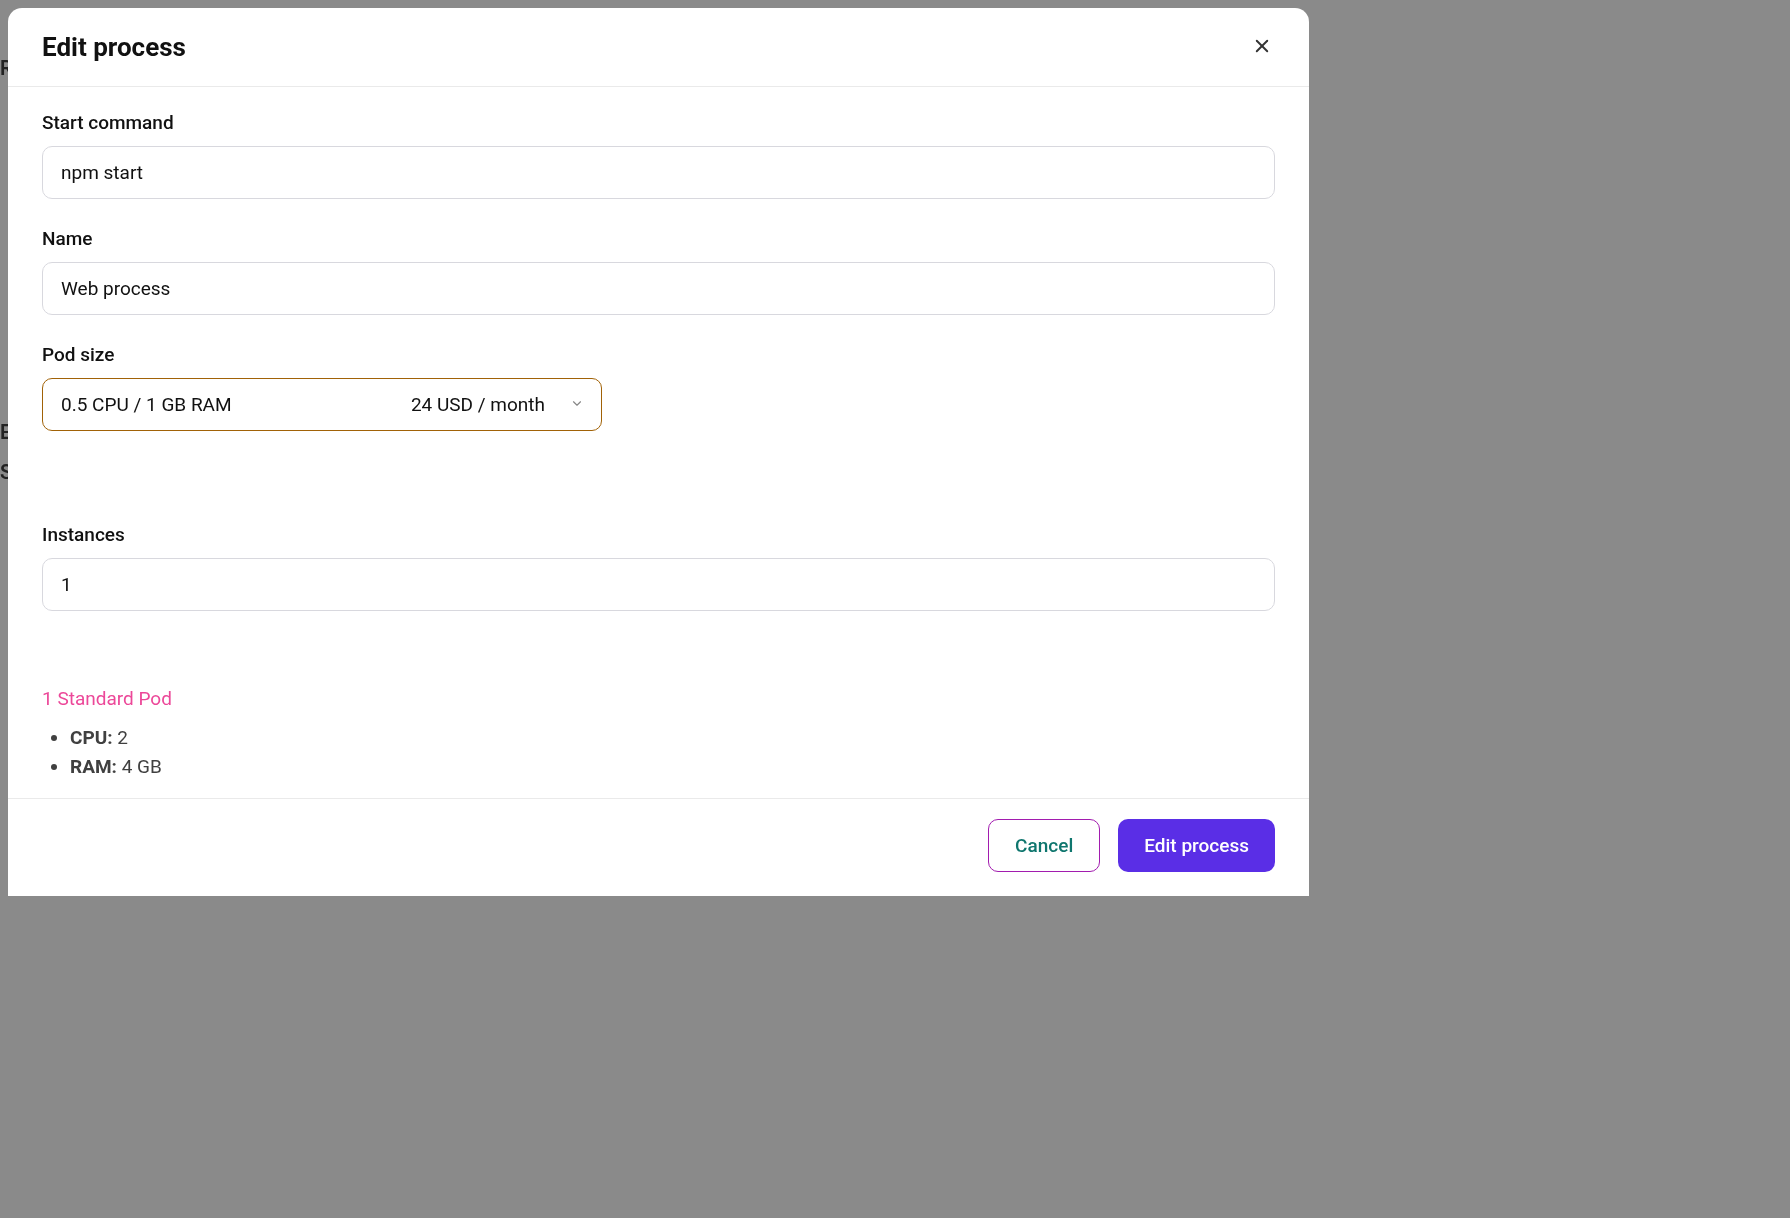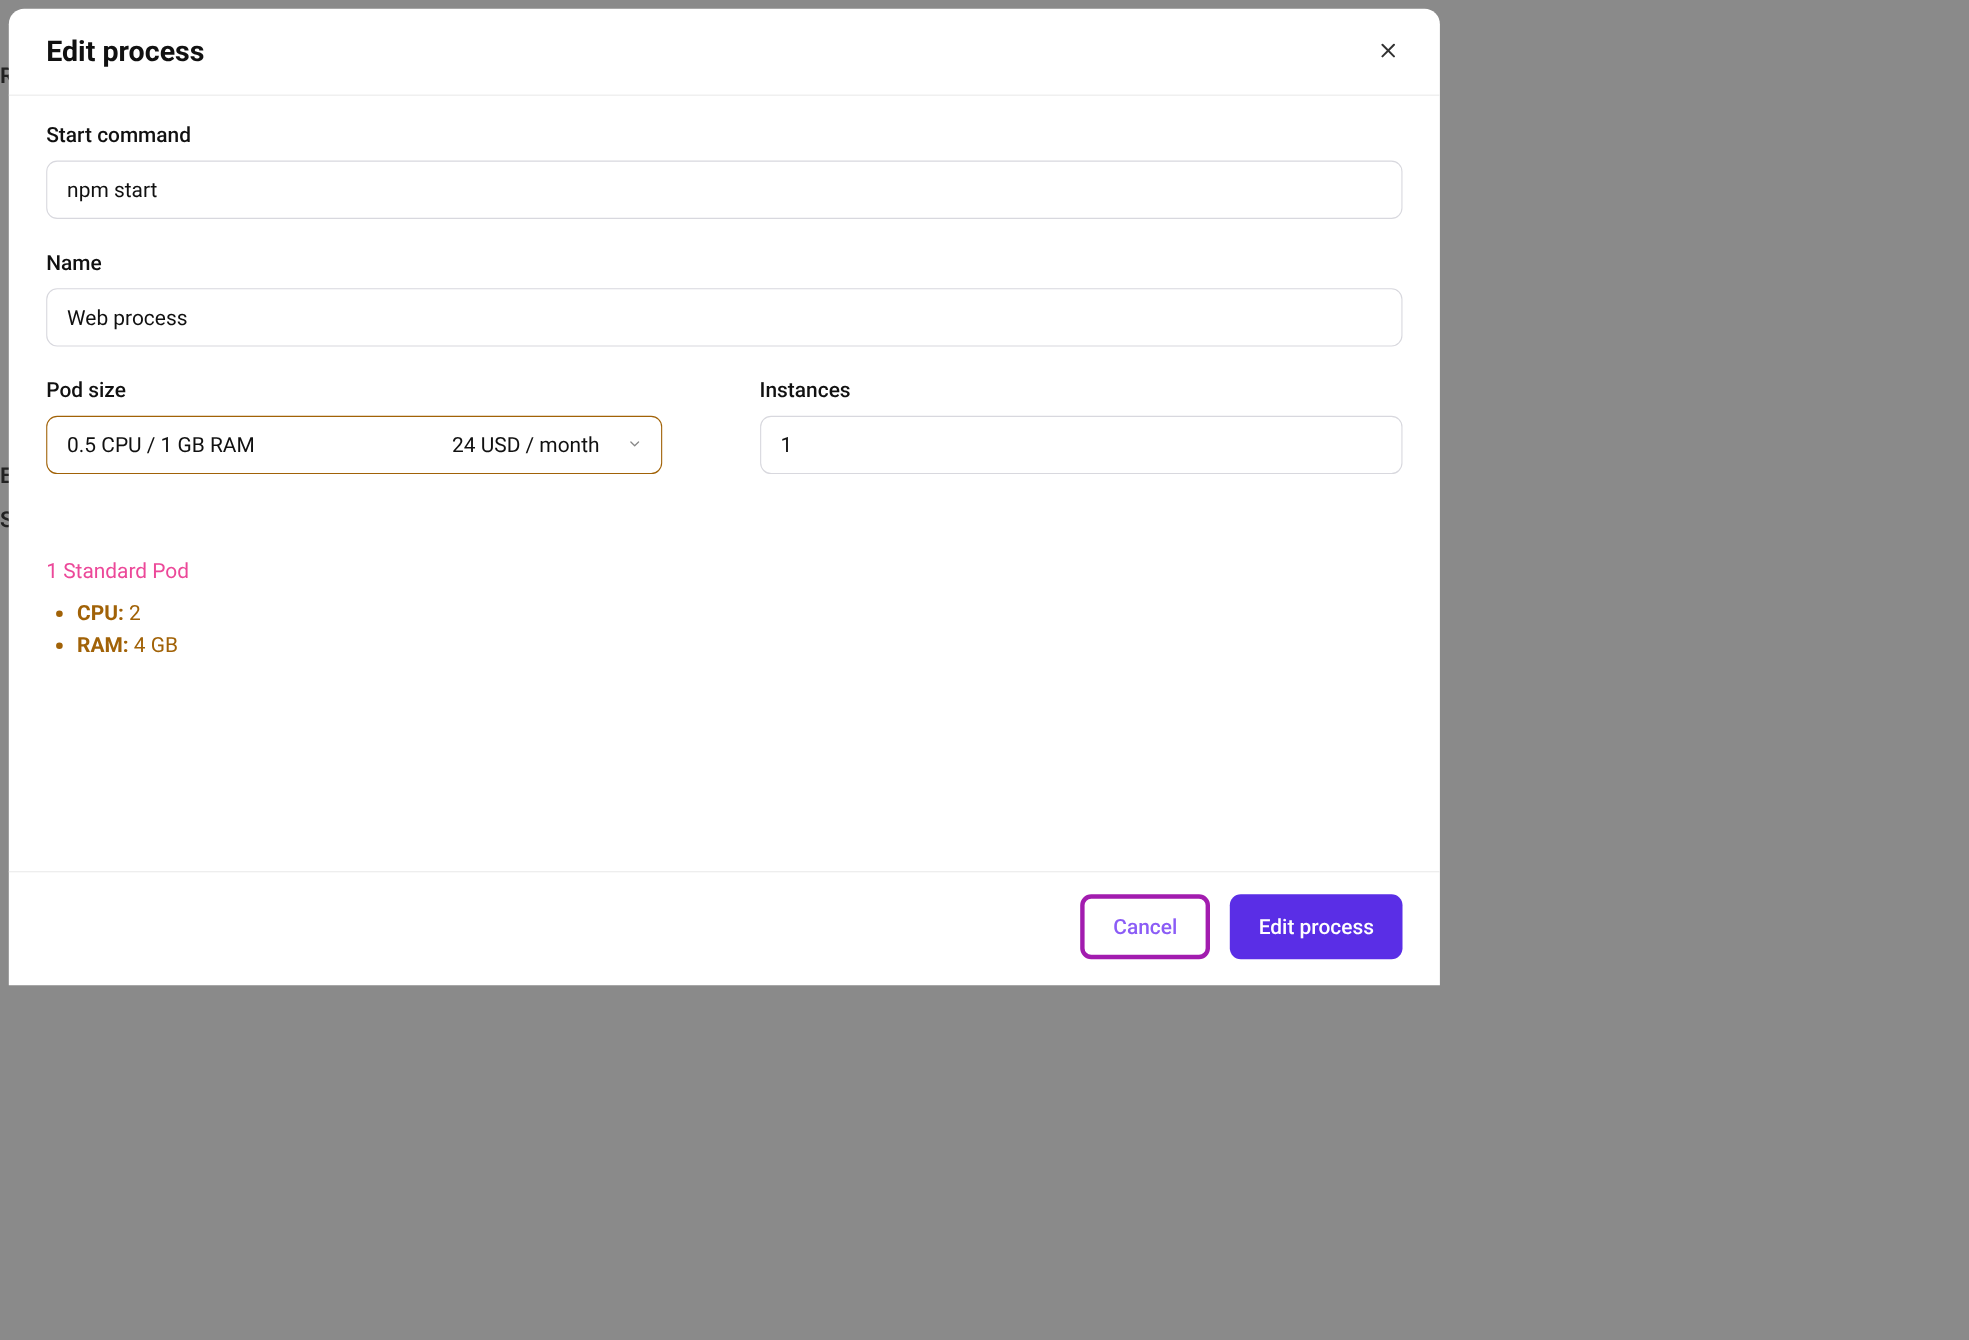--- a/index.html
+++ b/index.html
@@ -73,20 +73,21 @@
       border-radius: 10px;
       padding: 14px 18px;
       font-size: 19px;
       color: #111;
       font-family: inherit;
       background: #fff;
     }
     .row {
       display: flex;
       gap: 64px;
+      flex-direction: column;
     }
     .col {
       flex: 1;
     }
     .select-wrapper {
       position: relative;
       width: 100%;
       max-width: 560px;
     }
     .select-display {
@@ -134,21 +135,21 @@
       font-size: 19px;
       color: #ec4899;
       margin-bottom: 16px;
     }
     .summary-list {
       list-style: disc;
       padding-left: 28px;
     }
     .summary-list li {
       font-size: 19px;
-      color: #a16207;
+      color: #404040;
       margin-bottom: 6px;
     }
     .summary-list li .bold {
       font-weight: 700;
     }
     .modal-footer {
       border-top: 1px solid #eaeaea;
       padding: 20px 34px 24px;
       display: flex;
       justify-content: flex-end;
@@ -158,22 +159,22 @@
       border-radius: 10px;
       padding: 14px 26px;
       font-size: 19px;
       font-weight: 500;
       cursor: pointer;
       font-family: inherit;
       border: none;
     }
     .btn-secondary {
       background: #fff;
-      border: 4px solid #a21caf;
-      color: #8b5cf6;
+      border: 1px solid #a21caf;
+      color: #0f766e;
     }
     .btn-primary {
       background: #5a2ee6;
       color: #fff;
     }
     .bg-hint {
       position: absolute;
       left: 0;
       color: #222;
       font-size: 20px;

